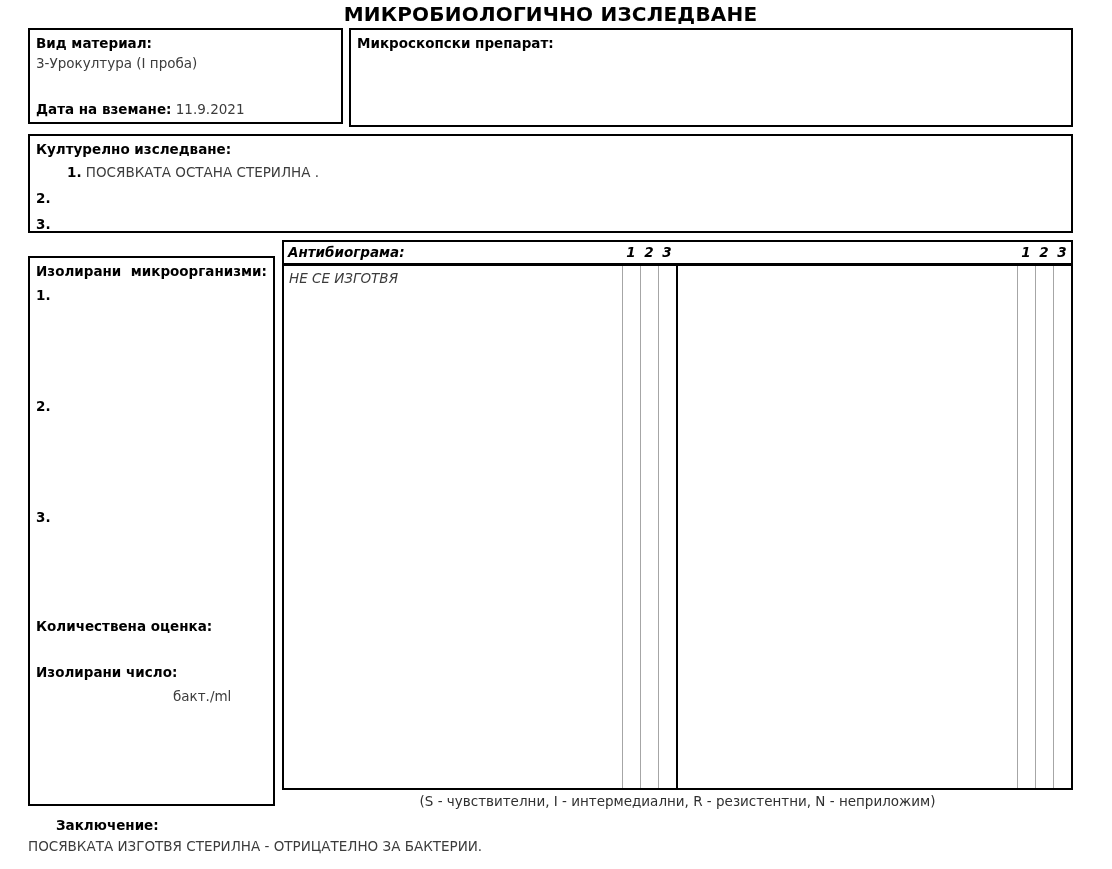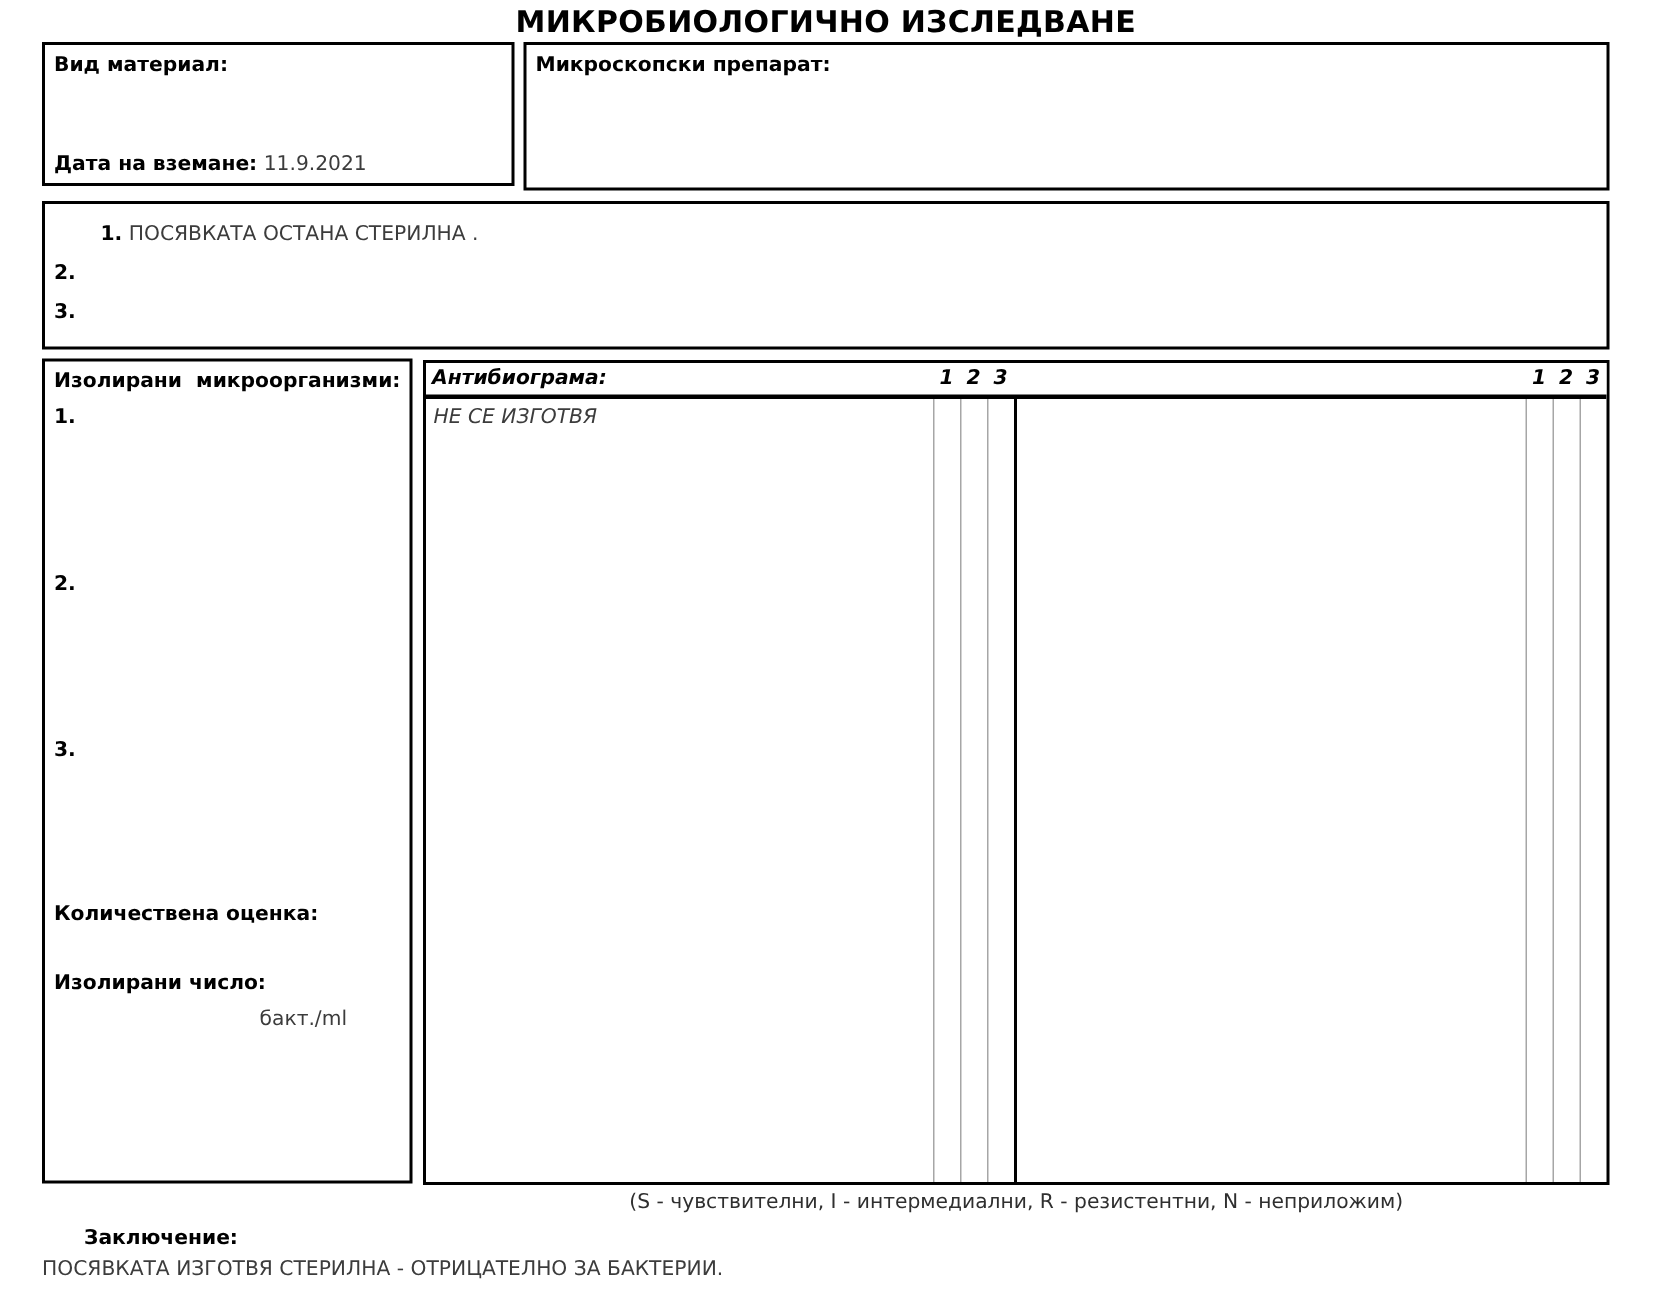--- a/index.html
+++ b/index.html
@@ -26,21 +26,21 @@
   .specimen-value { margin-top:4px; }
   .date-line { position:absolute; left:6px; bottom:5px; }
 
   
   .box-microscopy { left:349px; top:28px; width:724px; height:99px; }
 
   
   .box-culture { left:28px; top:134px; width:1045px; height:99px; }
 
   
-  .box-isolated { left:28px; top:239px; width:247px; height:550px;text-align:center; }
+  .box-isolated { left:28px; top:256px; width:247px; height:550px;text-align:center; }
 
   
   .box-antibiogram { left:282px; top:240px; width:791px; height:550px;font-style:italic; }
   .ab-header {
     position:absolute; left:0; top:0; right:0; height:21px;
     border-bottom:3px solid #000; background:#fff;
   }
   .ab-label { position:absolute; left:4px; top:2px; font-weight:bold; }
   .ab-digit {
     position:absolute; top:2px; width:18px; text-align:center; font-weight:bold;
@@ -57,31 +57,33 @@
 </style>
 </head>
 <body>
 
 <div class="page">
 
   <div class="title">МИКРОБИОЛОГИЧНО ИЗСЛЕДВАНЕ</div>
 
   <div class="box box-specimen pad">
     <div class="b">Вид материал:</div>
+    <div class="t specimen-value">3-Урокултура (I проба)</div>
     <div class="date-line">
       <span class="b">Дата на вземане:</span>
       <span class="t">11.9.2021</span>
     </div>
   </div>
 
   <div class="box box-microscopy pad">
     <div class="b">Микроскопски препарат:</div>
   </div>
 
   <div class="box box-culture pad">
+    <div class="b">Културелно изследване:</div>
     <div class="row row-first">
       <span class="b">1.</span>
       <span class="t">ПОСЯВКАТА ОСТАНА СТЕРИЛНА .</span>
     </div>
     <div class="row">
       <span class="b">2.</span>
       <span class="t"></span>
     </div>
     <div class="row">
       <span class="b">3.</span>

